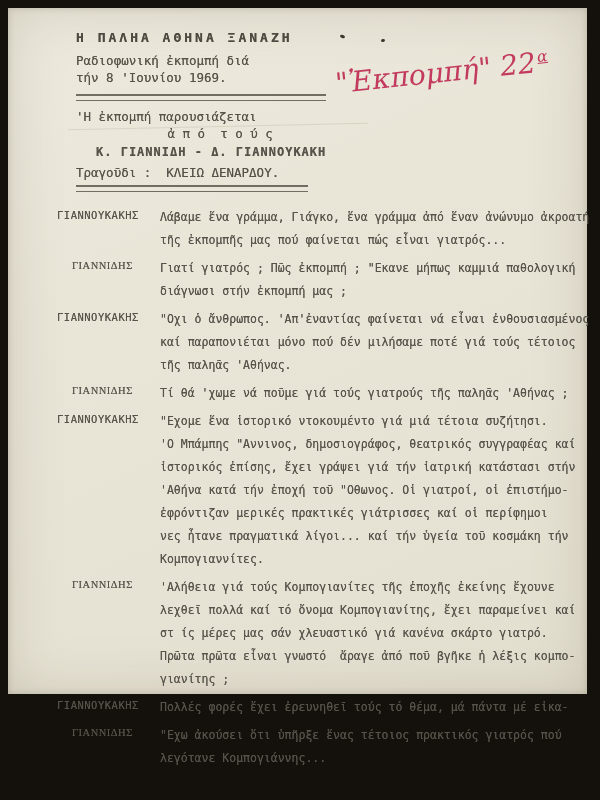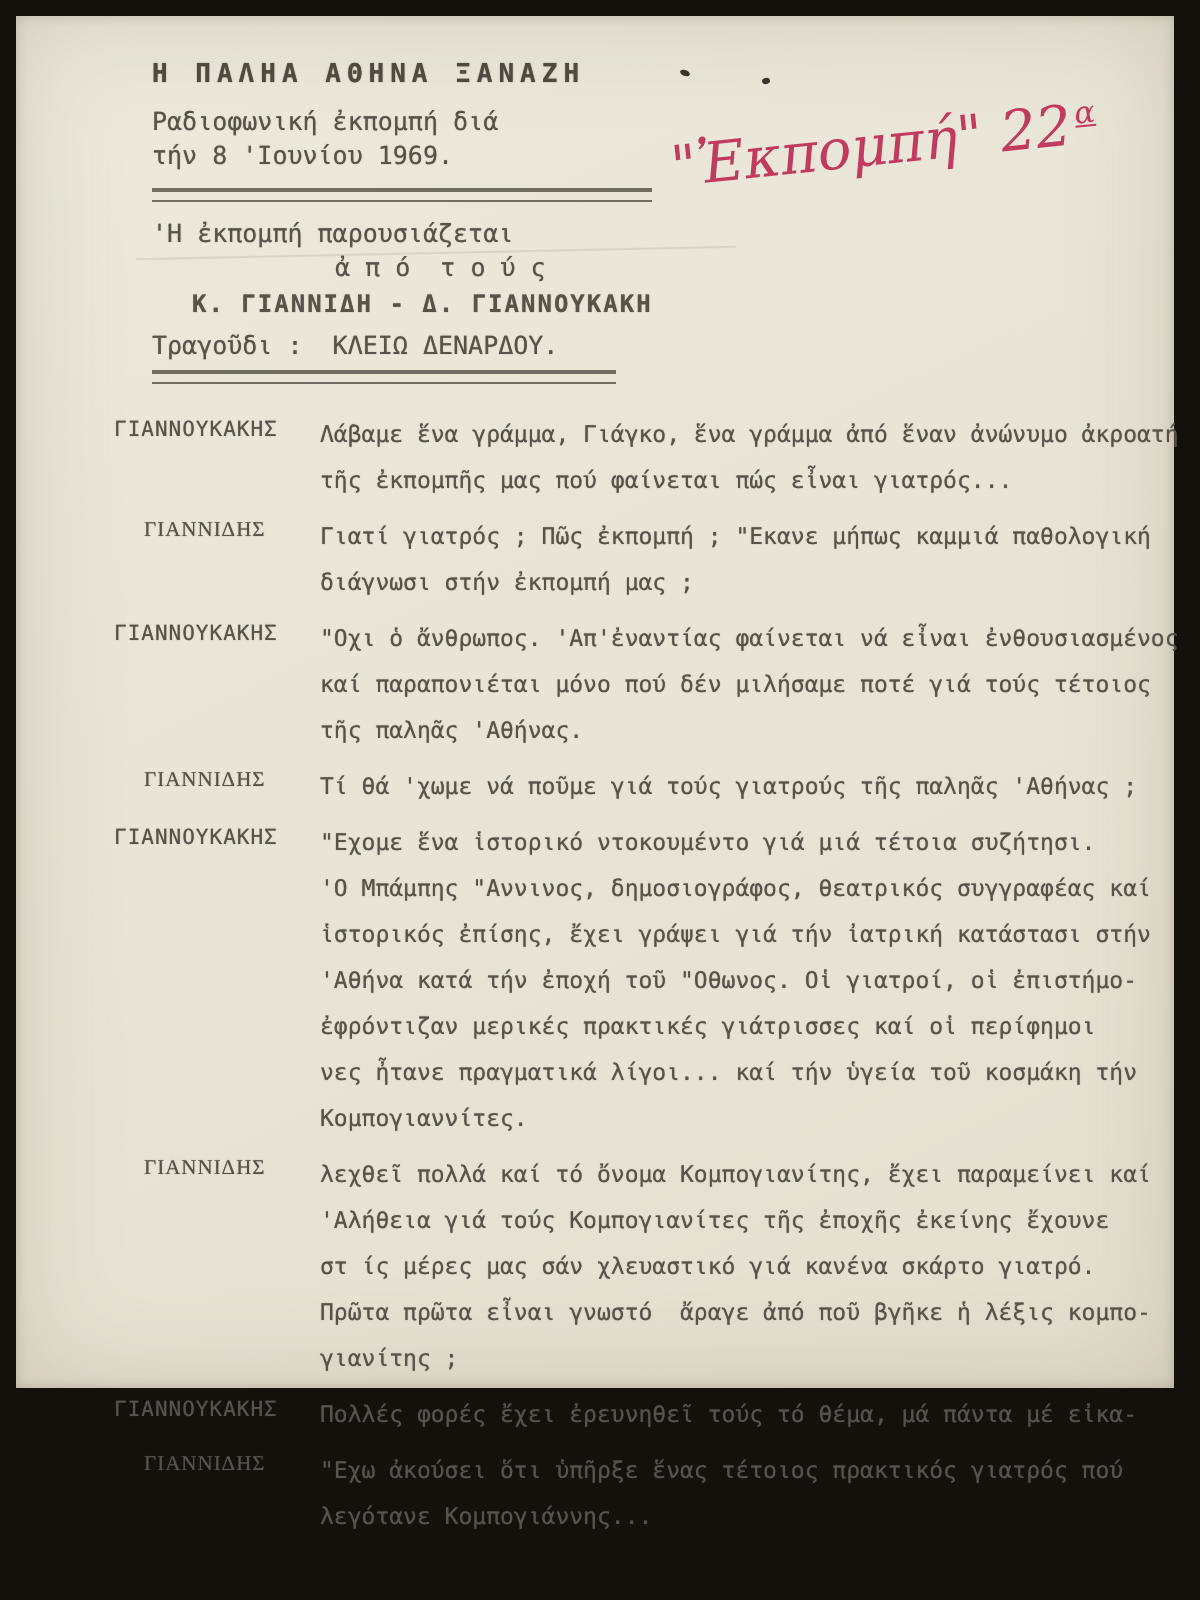--- a/index.html
+++ b/index.html
@@ -125,22 +125,22 @@
           <div class="line ink">ἱστορικός ἐπίσης, ἔχει γράψει γιά τήν ἰατρική κατάστασι στήν</div>
           <div class="line ink">'Αθήνα κατά τήν ἐποχή τοῦ "Οθωνος. Οἱ γιατροί, οἱ ἐπιστήμο-</div>
           <div class="line ink">ἐφρόντιζαν μερικές πρακτικές γιάτρισσες καί οἱ περίφημοι</div>
           <div class="line ink">νες ἦτανε πραγματικά λίγοι... καί τήν ὑγεία τοῦ κοσμάκη τήν</div>
           <div class="line ink">Κομπογιαννίτες.</div>
         </div>
       </div>
       <div class="turn">
         <div class="speaker ink indent">ΓΙΑΝΝΙΔΗΣ</div>
         <div class="lines">
+          <div class="line ink">'Αλήθεια γιά τούς Κομπογιανίτες τῆς ἐποχῆς ἐκείνης ἔχουνε</div>
           <div class="line ink">λεχθεῖ πολλά καί τό ὄνομα Κομπογιανίτης, ἔχει παραμείνει καί</div>
-          <div class="line ink">'Αλήθεια γιά τούς Κομπογιανίτες τῆς ἐποχῆς ἐκείνης ἔχουνε</div>
           <div class="line ink">στ ίς μέρες μας σάν χλευαστικό γιά κανένα σκάρτο γιατρό.</div>
           <div class="line ink">Πρῶτα πρῶτα εἶναι γνωστό  ἄραγε ἀπό ποῦ βγῆκε ἡ λέξις κομπο-</div>
           <div class="line ink">γιανίτης ;</div>
         </div>
       </div>
       <div class="turn">
         <div class="speaker ink">ΓΙΑΝΝΟΥΚΑΚΗΣ</div>
         <div class="lines">
           <div class="line ink">Πολλές φορές ἔχει ἐρευνηθεῖ τούς τό θέμα, μά πάντα μέ εἰκα-</div>
         </div>

